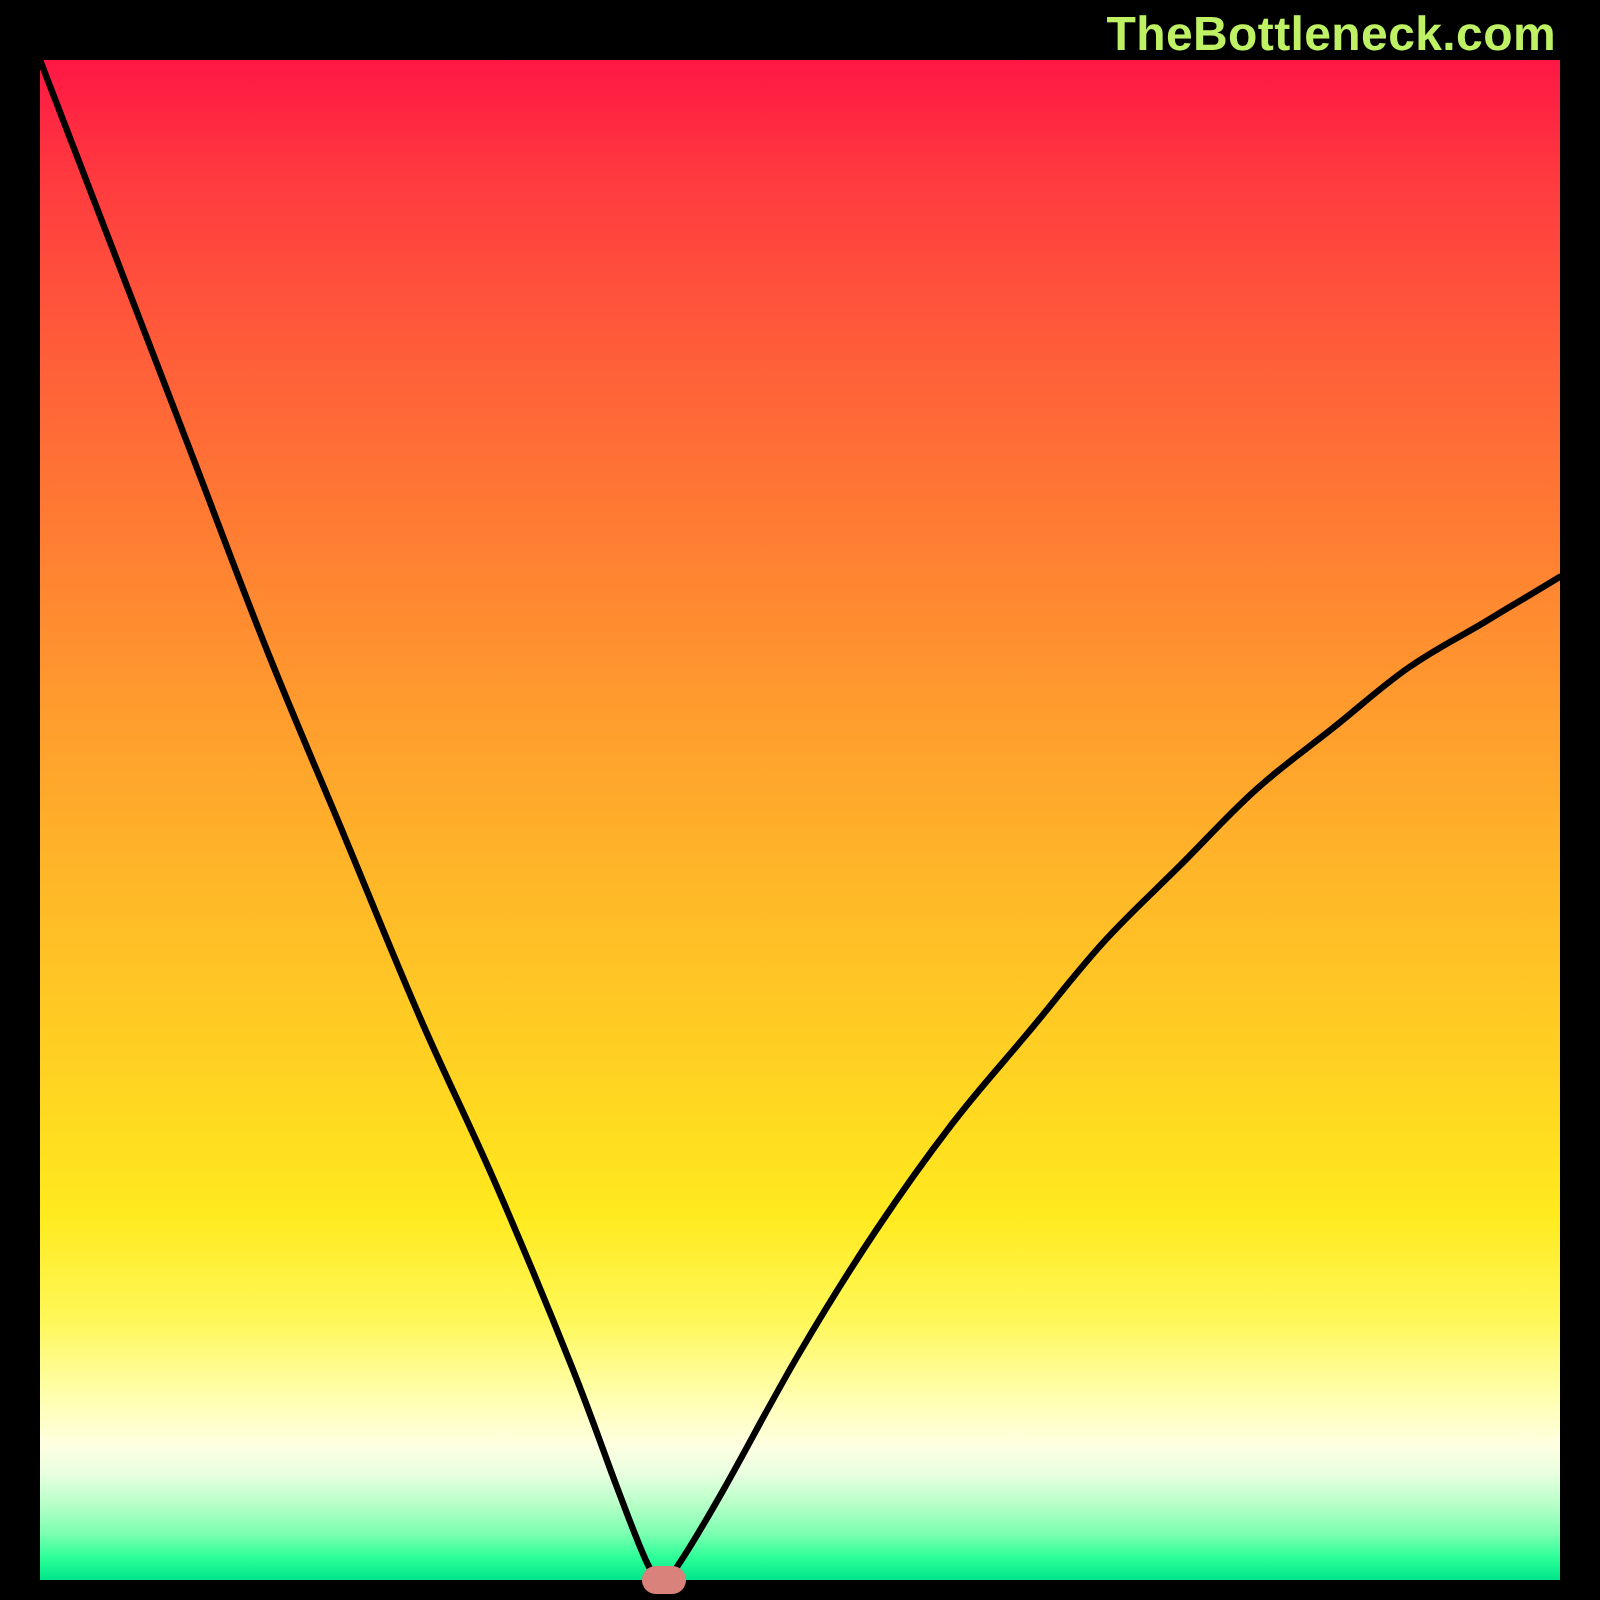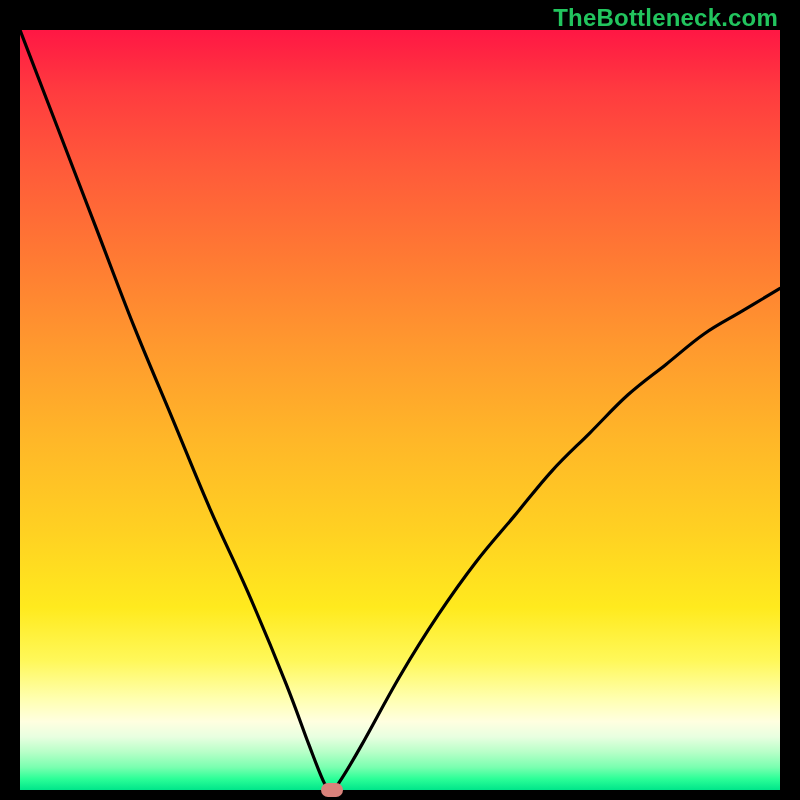--- a/index.html
+++ b/index.html
@@ -18,21 +18,21 @@
     height: 800px;
     background: #000;
   }
   .watermark {
     position: absolute;
     top: 4px;
     right: 22px;
     font-family: Arial, Helvetica, sans-serif;
     font-size: 24px;
     font-weight: 600;
-    color: #22c55e;
+    color: #bef264;
     letter-spacing: 0.2px;
   }
   .plot {
     position: absolute;
     left: 20px;
     top: 30px;
     width: 760px;
     height: 760px;
   }
   .gradient {

